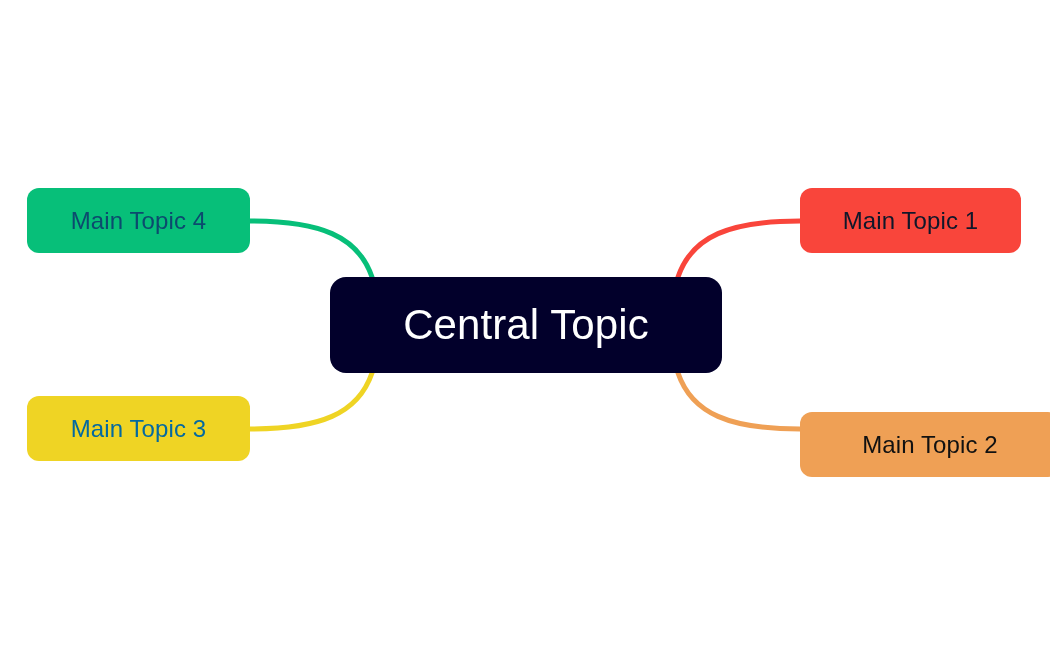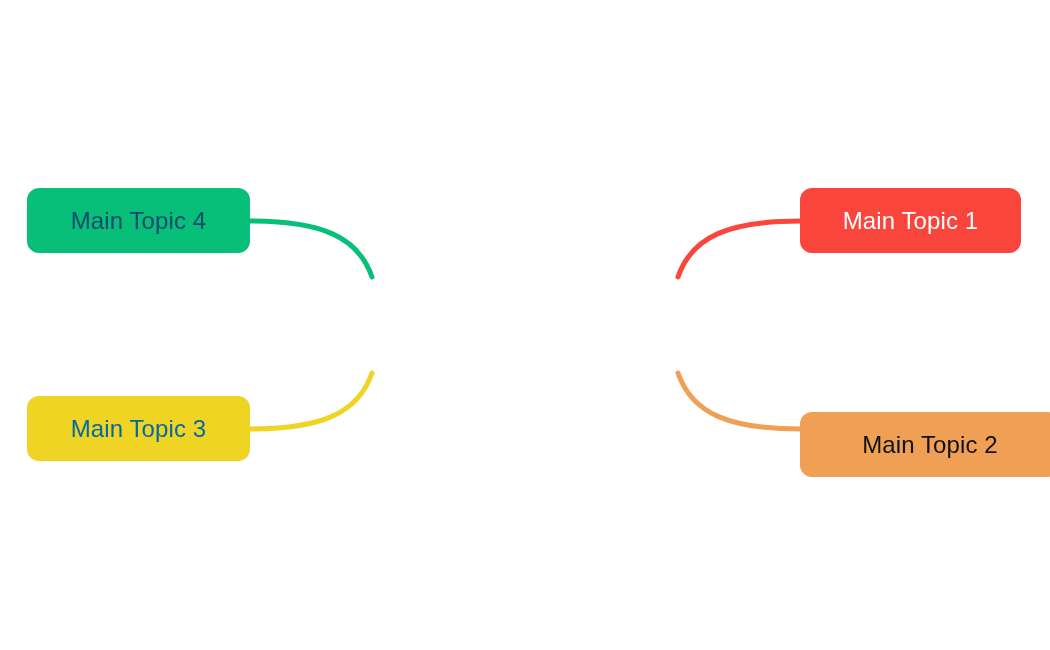--- a/index.html
+++ b/index.html
@@ -74,22 +74,25 @@
   </svg>
 
   <div class="node node-topic node-topic-4" style="background:#07bf79; color:#0c4a6e;">
     <span class="node-label">Main Topic 4</span>
   </div>
 
   <div class="node node-topic node-topic-3" style="background:#efd424; color:#0369a1;">
     <span class="node-label">Main Topic 3</span>
   </div>
 
-  <div class="node node-topic node-topic-1" style="background:#f9453b; color:#ffffff;">
+  <div class="node node-topic node-topic-1" style="background:#f9453b; color:#0f172a;">
     <span class="node-label">Main Topic 1</span>
   </div>
 
   <div class="node node-topic node-topic-2" style="background:#efa055; color:#111111;">
     <span class="node-label">Main Topic 2</span>
   </div>
 
+  <div class="node node-central" style="background:#02002b; color:#ffffff;">
+    <span class="node-label">Central Topic</span>
+  </div>
 
 </div>
 
 </body></html>

